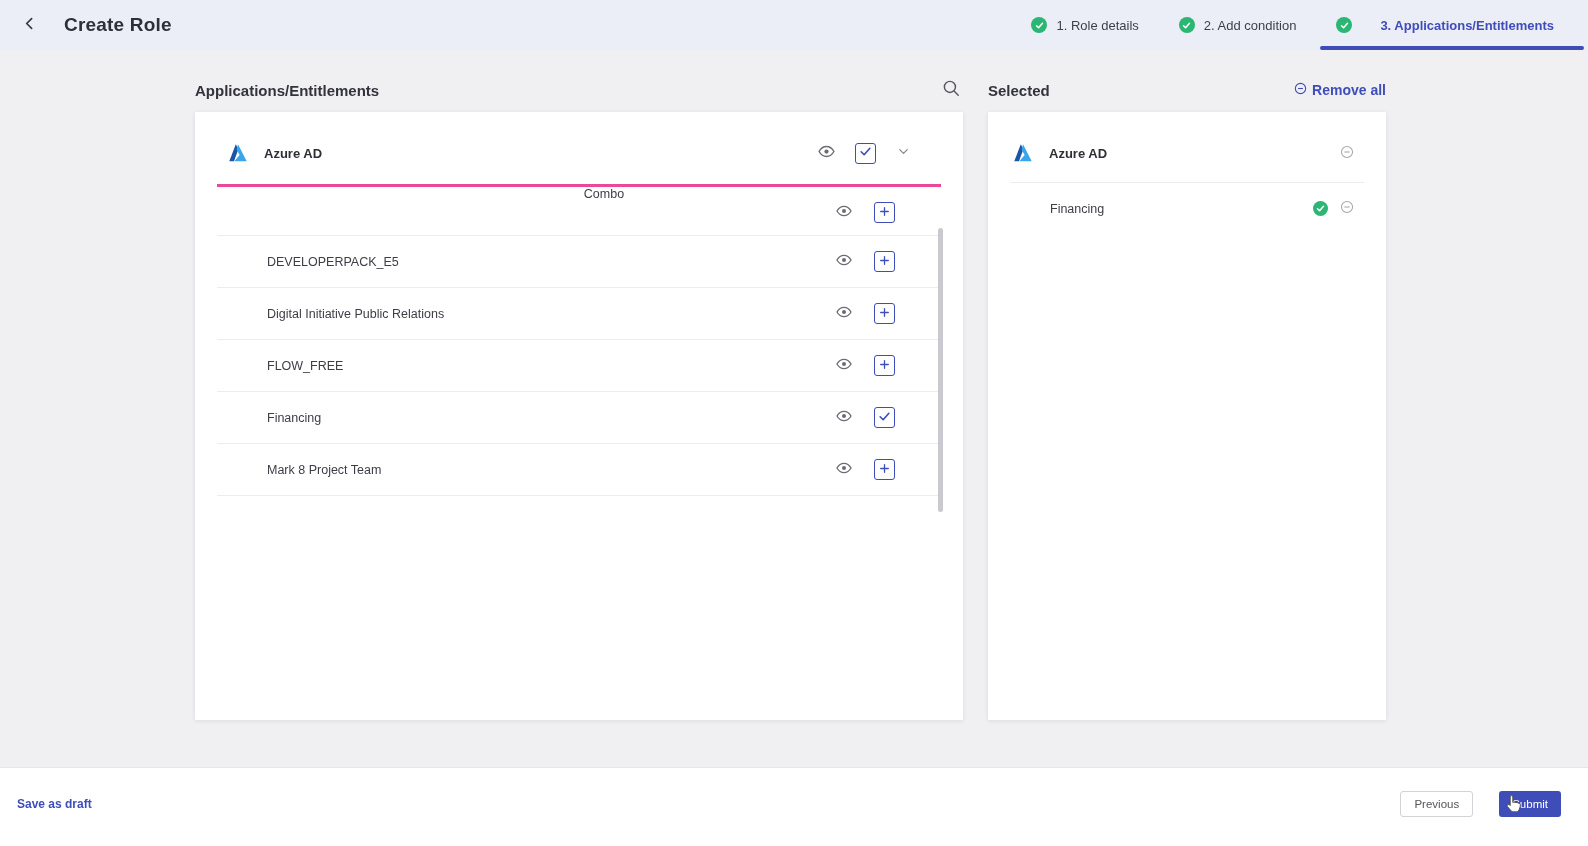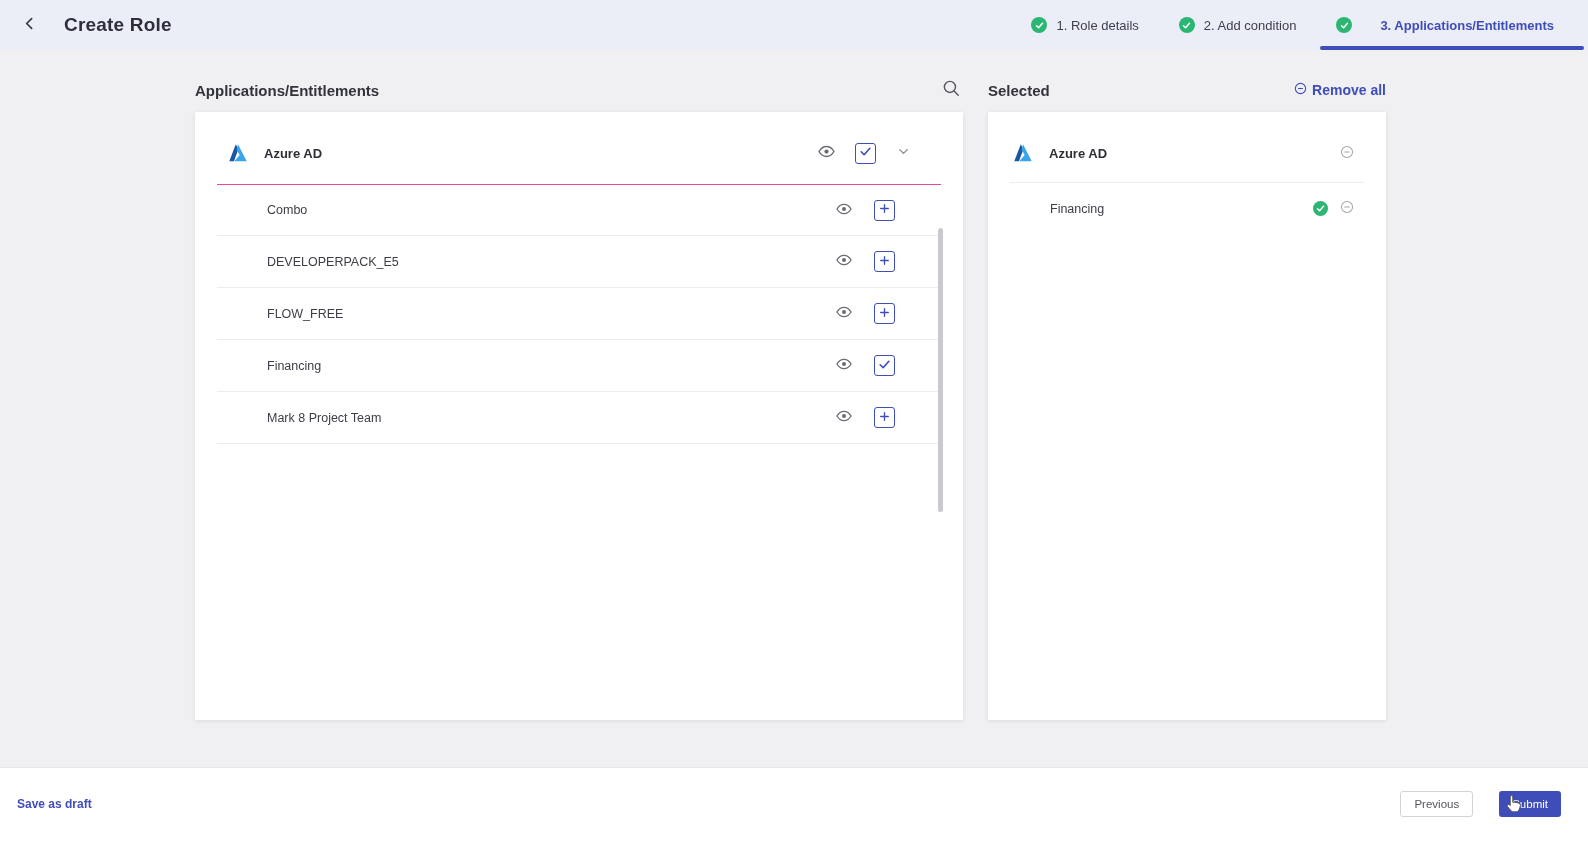--- a/index.html
+++ b/index.html
@@ -30,21 +30,21 @@
   .icon-btn { background:none; border:none; cursor:pointer; display:flex; align-items:center; justify-content:center; padding:2px; }
   .card { background:#fff; border-radius:0; box-shadow:0 1px 4px rgba(40,40,70,.10); height:608px; position:relative; padding:12px 22px 0 22px; overflow:hidden; }
 
   
   .group-row { display:flex; align-items:center; height:58px; padding:0 4px 0 10px; }
   .azure-logo { width:22px; height:22px; margin-right:15px; flex:0 0 auto; }
   .group-name { font-size:13px; font-weight:bold; color:#2f2f38; }
   .group-controls { margin-left:auto; display:flex; align-items:center; gap:18px; padding-right:24px; }
   .rows { margin-top:2px; }
   .item-row { display:flex; align-items:center; height:52px; padding:0 0 0 50px; border-bottom:1px solid #ededf1; }
-  .item-row:first-child { border-top:1px solid #ec4899; }
+  .item-row:first-child { border-top:3px solid #ec4899;flex-direction:column; }
   .item-label { font-size:12.5px; color:#3d3d47; }
   .item-controls { margin-left:auto; display:flex; align-items:center; gap:20px; padding-right:46px; }
   .box-ctrl { width:21px; height:21px; border:1.5px solid #3e4db8; border-radius:3px; background:#fff; display:flex; align-items:center; justify-content:center; cursor:pointer; padding:0; }
   .scroll-thumb { position:absolute; right:20px; top:116px; width:5px; height:284px; background:#c9c9cf; border-radius:3px; cursor:grab; }
 
   
   .remove-all { display:flex; align-items:center; gap:5px; background:none; border:none; cursor:pointer;
                 color:#3e4db8; font-size:14px; font-weight:bold; font-family:"Liberation Sans",sans-serif; }
   .sel-group-row { display:flex; align-items:center; height:58px; padding:0 8px 0 2px; }
   .sel-group-controls { margin-left:auto; display:flex; align-items:center; }
@@ -192,20 +192,37 @@
                 </button>
               <button class="box-ctrl">
                   <span><svg width="13" height="13" viewBox="0 0 24 24" fill="none" stroke="#3e4db8" stroke-width="2.4" stroke-linecap="round">
                       <line x1="12" y1="5" x2="12" y2="19"></line>
                       <line x1="5" y1="12" x2="19" y2="12"></line>
                     </svg></span>
                 </button>
             </div>
           </div>
 
+          <div class="item-row">
+            <span class="item-label">Digital Initiative Public Relations</span>
+            <div class="item-controls">
+              <button class="icon-btn">
+                  <span><svg width="16" height="16" viewBox="0 0 24 24" fill="none" stroke="#6b6b74" stroke-width="2">
+                      <path d="M1.5 12s4-7 10.5-7 10.5 7 10.5 7-4 7-10.5 7S1.5 12 1.5 12z"></path>
+                      <circle cx="12" cy="12" r="3" fill="#6b6b74" stroke="none"></circle>
+                    </svg></span>
+                </button>
+              <button class="box-ctrl">
+                  <span><svg width="13" height="13" viewBox="0 0 24 24" fill="none" stroke="#3e4db8" stroke-width="2.4" stroke-linecap="round">
+                      <line x1="12" y1="5" x2="12" y2="19"></line>
+                      <line x1="5" y1="12" x2="19" y2="12"></line>
+                    </svg></span>
+                </button>
+            </div>
+          </div>
 
           <div class="item-row">
             <span class="item-label">FLOW_FREE</span>
             <div class="item-controls">
               <button class="icon-btn">
                   <span><svg width="16" height="16" viewBox="0 0 24 24" fill="none" stroke="#6b6b74" stroke-width="2">
                       <path d="M1.5 12s4-7 10.5-7 10.5 7 10.5 7-4 7-10.5 7S1.5 12 1.5 12z"></path>
                       <circle cx="12" cy="12" r="3" fill="#6b6b74" stroke="none"></circle>
                     </svg></span>
                 </button>

